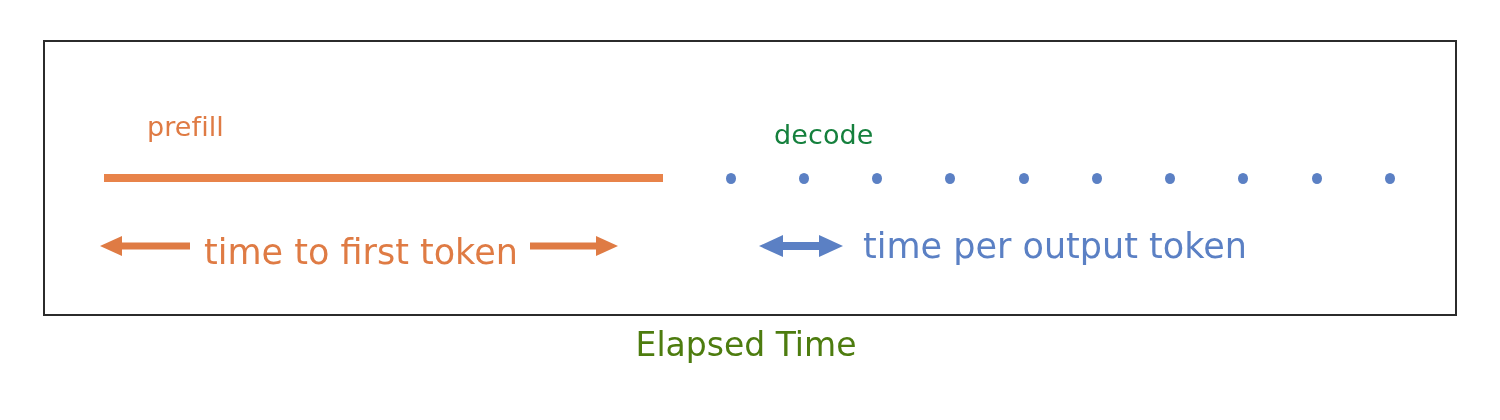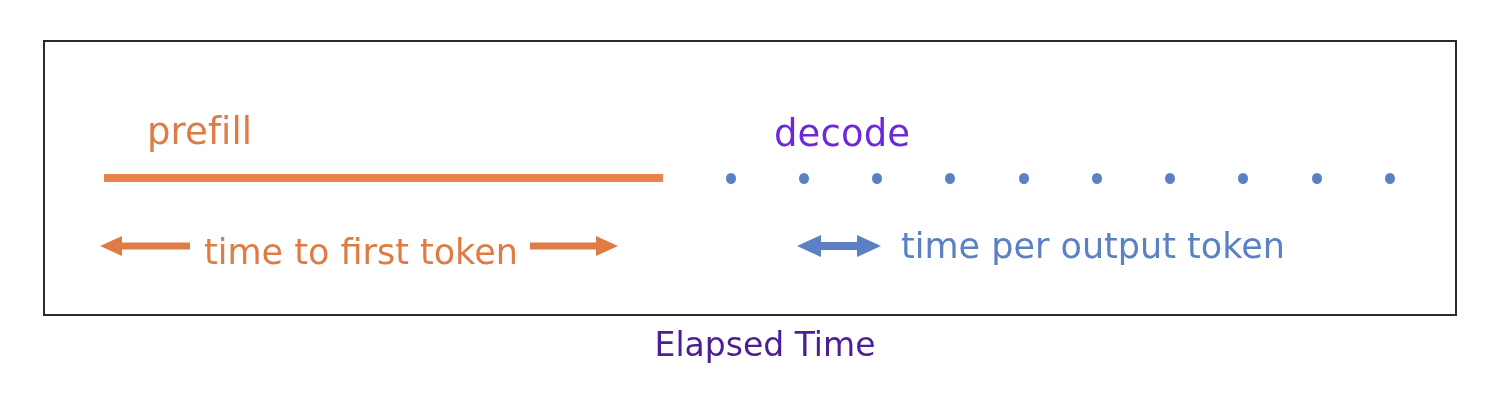--- a/index.html
+++ b/index.html
@@ -27,34 +27,34 @@
     width: 1414px;
     height: 276px;
     box-sizing: border-box;
     border: 2.6px solid #2B2B2B;
     background: #ffffff;
   }
 
   
   .phase-label {
     position: absolute;
-    font-size: 37px;
+    font-size: 27px;
     line-height: 1;
     letter-spacing: 0.1px;
     white-space: nowrap;
   }
   .phase-label.prefill {
     left: 147px;
     top: 113px;
     color: #DF7B44;
   }
   .phase-label.decode {
     left: 774px;
-    top: 115px;
-    color: #6d28d9;
+    top: 121px;
+    color: #15803d;
   }
 
   
   .prefill-bar {
     position: absolute;
     left: 104px;
     top: 174px;
     width: 559px;
     height: 8px;
     background: #E8834A;
@@ -81,40 +81,40 @@
   
   .annot-row {
     position: absolute;
     top: 222px;
     height: 48px;
     display: flex;
     align-items: center;
     white-space: nowrap;
   }
   .annot-row.ttft { left: 100px; }
-  .annot-row.tpot { left: 797px; align-items: center; }
+  .annot-row.tpot { left: 759px; align-items: center; }
 
   .annot-text {
     font-size: 35px;
     line-height: 1;
   }
   .annot-text.orange { color: #DF7B44; }
   .annot-text.blue   { color: #5B80C4; }
 
   .arrow-svg { display: block; }
 
   
   .axis-caption {
     position: absolute;
-    left: 58px;
+    left: 39px;
     top: 328px;
     width: 1414px;
     text-align: center;
     font-size: 33px;
-    color: #4c1d95;
+    color: #4d7c0f;
     line-height: 1;
   }
 </style>
 </head>
 <body>
 
 <div id="diagram-root">
 
   <div class="plot-frame"></div>
 

